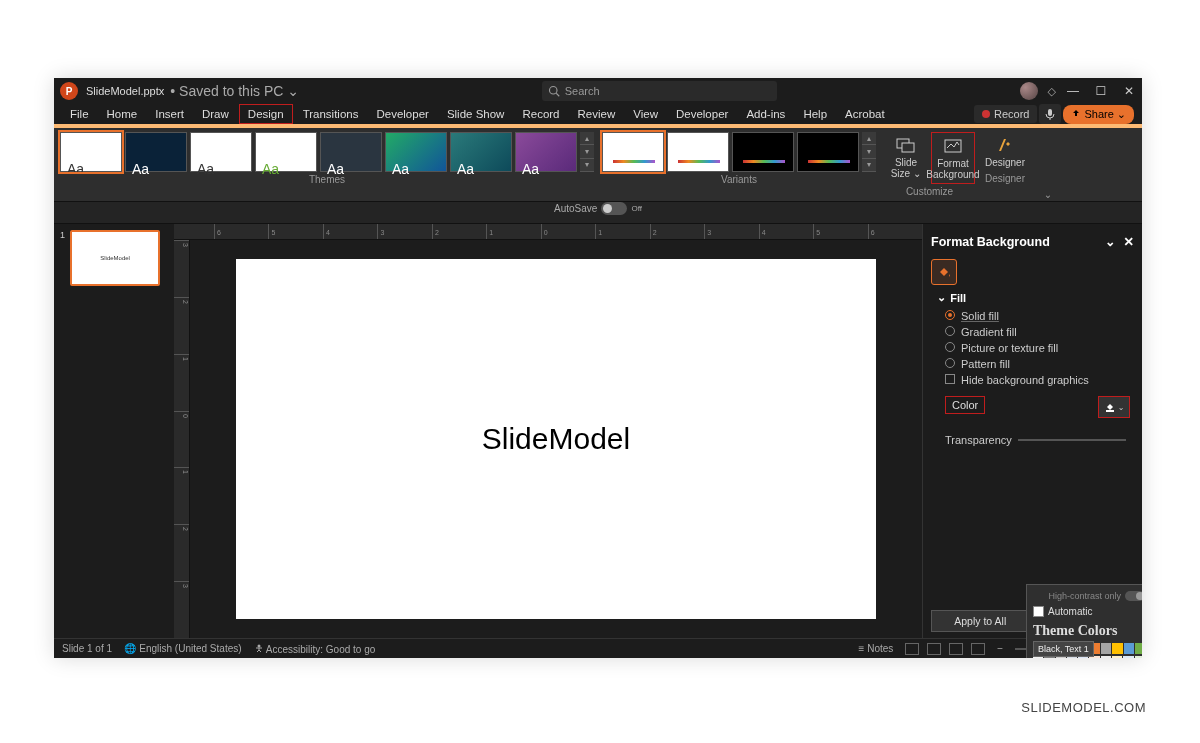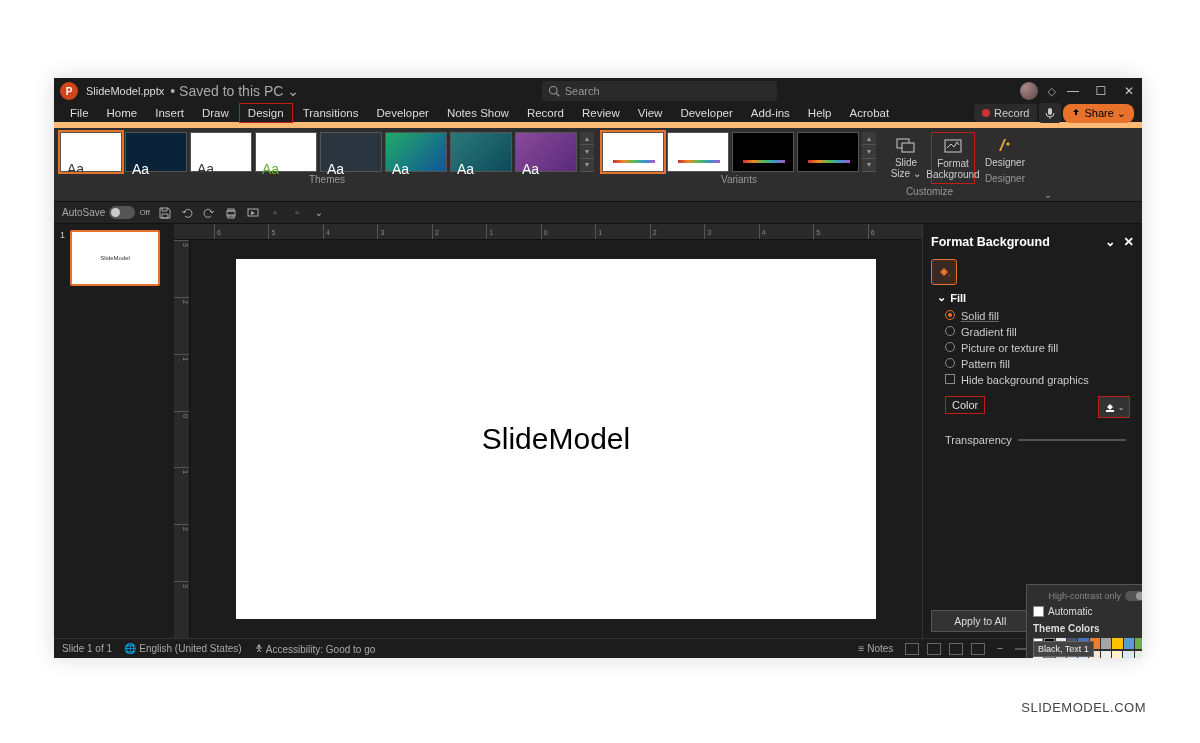--- a/index.html
+++ b/index.html
@@ -13,21 +13,21 @@
 .title-text { font-size: 11px; color: #ddd; }
 .title-save { font-size: 14px; color: #aaa; margin-left: -2px; }
 .title-center { flex: 1; display: flex; justify-content: center; }
 .search-box { width: 235px; height: 20px; background: #2a2a2a; border-radius: 3px; display: flex; align-items: center; padding: 0 6px; gap: 5px; color: #999; }
 .title-right { display: flex; align-items: center; gap: 10px; }
 .avatar { width: 18px; height: 18px; border-radius: 50%; background: radial-gradient(circle at 30% 30%, #a88, #544); }
 .win-btns { display: flex; gap: 14px; font-size: 12px; color: #ccc; }
 .win-btn { width: 14px; text-align: center; cursor: pointer; }
 
 
-.menu-row { height: 24px; display: flex; align-items: center; padding: 0 8px; gap: 2px; border-bottom: 6px solid #fdba74; }
+.menu-row { height: 24px; display: flex; align-items: center; padding: 0 8px; gap: 2px; border-bottom: 4px solid #fdba74; }
 .menu-item { padding: 3px 8px; font-size: 11.5px; color: #ddd; cursor: pointer; }
 .menu-item.active { border: 1px solid #c01d1d; }
 .menu-spacer { flex: 1; }
 .record-btn { background: #2a2a2a; padding: 3px 8px; border-radius: 3px; font-size: 11px; display: flex; align-items: center; gap: 4px; }
 .record-dot { width: 8px; height: 8px; border-radius: 50%; background: #c33; }
 .mic-btn { width: 22px; height: 20px; background: #2a2a2a; border-radius: 3px; display:flex; align-items:center; justify-content:center; }
 .share-btn { background: #e8712c; color: #000; padding: 3px 8px; border-radius: 8px; font-size: 11px; display:flex; align-items:center; gap:3px;}
 
 
 .ribbon { height: 74px; background: #2e2e2e; display: flex; padding: 4px 6px 0 6px; gap: 8px; border-bottom: 1px solid #111; }
@@ -52,21 +52,21 @@
 .variant-thumb.black { background: #000; }
 .variant-bar { position:absolute; bottom:8px; left:10px; width:42px; height:3px; background: linear-gradient(to right,#c33,#e82,#5b5,#39c,#a5c); }
 .variant-thumb.selected { outline: 2px solid #e8712c; }
 
 .ribbon-btn { display: flex; flex-direction: column; align-items: center; width: 44px; padding: 3px 2px; cursor:pointer; font-size:10px; }
 .ribbon-btn-icon { width: 20px; height: 20px; margin-bottom: 2px; display:flex; align-items:center; justify-content:center; }
 .ribbon-btn.highlighted { border: 1px solid #c01d1d; }
 .ribbon-collapse { align-self: flex-end; width: 18px; height: 14px; display:flex; align-items:center; justify-content:center; color:#999; font-size:10px; margin-left: 4px;}
 
 
-.qat-row { height: 22px; background: #242424; display: flex; align-items: center; padding: 0 8px; gap: 8px; border-bottom: 1px solid #111; font-size: 10px; color: #aaa; }
+.qat-row { height: 22px; background: #242424; display: flex; align-items: center; padding: 0 8px; gap: 8px; border-bottom: 1px solid #111; font-size: 10px; color: #aaa; flex-direction: column; }
 .autosave-toggle { display: flex; align-items: center; gap: 4px; }
 .toggle { width: 26px; height: 13px; border-radius: 7px; background: #555; position: relative; }
 .toggle::after { content:''; position:absolute; left:2px; top:2px; width:9px; height:9px; border-radius:50%; background:#ccc; }
 .qat-icons { display: flex; gap: 8px; }
 .qat-icon { width: 14px; height: 14px; color: #aaa; display:flex; align-items:center; justify-content:center; }
 
 
 .workarea { flex: 1; display: flex; min-height: 0; }
 .slidepanel { width: 120px; background: #1c1c1c; padding: 6px; }
 .slide-num { font-size: 9px; color: #ccc; display:inline-block; vertical-align:top; margin-right:2px; }
@@ -100,21 +100,21 @@
 .color-label { border: 1px solid #c01d1d; padding: 2px 6px; color: #ddd; }
 .color-btn { width: 32px; height: 22px; border: 1px solid #c01d1d; background: #333; display:flex; align-items:center; justify-content:center; gap:2px; }
 .paint-bucket { width:12px; height:12px; }
 .transp-row { display: flex; align-items: center; gap: 6px; padding: 4px 8px; margin-top: 8px; }
 .pane-footer { margin-top: auto; display: flex; gap: 6px; padding: 4px 0 0 0; }
 .pane-btn { flex:1; background: #333; border: 1px solid #555; padding: 4px 0; text-align: center; font-size: 10.5px; color: #ddd; cursor:pointer; }
 
 
 .color-popup { position: absolute; right: -10px; top: 360px; width: 126px; background: #2f2f2f; border: 1px solid #555; padding: 4px; font-size: 10px; color: #ddd; z-index: 10; }
 .popup-row { display: flex; align-items: center; gap: 4px; padding: 3px 2px; }
-.popup-header { font-weight: 600; color: #ddd; padding: 3px 2px; font-size:10px;}
+.popup-header { font-weight: 600; color: #ddd; padding: 3px 2px; font-size:14px;font-family:Liberation Serif, serif;}
 .popup-toggle { display:flex; align-items:center; gap:4px; padding:2px; color:#888; font-size:9px; justify-content:flex-end;text-align:center;}
 .mini-toggle { width:20px; height:10px; border-radius:5px; background:#555; position:relative;}
 .mini-toggle::after{content:'';position:absolute;right:1px;top:1px;width:8px;height:8px;border-radius:50%;background:#999;}
 .swatch-row { display: flex; gap: 1px; padding: 1px 2px; }
 .swatch { width: 11px; height: 11px; }
 .popup-tooltip { position:absolute; left:6px; top:56px; background:#444; border:1px solid #666; padding:2px 4px; font-size:9px; color:#eee; }
 
 
 .statusbar { height: 20px; background: #1c1c1c; border-top: 1px solid #333; display: flex; align-items: center; padding: 0 8px; gap: 12px; font-size: 10px; color: #aaa; }
 .status-sep { flex: 1; }
@@ -156,21 +156,21 @@
   </div>
 
   <div class="menu-row" id="menu-row">
     <div class="menu-item">File</div>
         <div class="menu-item">Home</div>
         <div class="menu-item">Insert</div>
         <div class="menu-item">Draw</div>
         <div class="menu-item active">Design</div>
         <div class="menu-item">Transitions</div>
         <div class="menu-item">Developer</div>
-        <div class="menu-item">Notes Show</div>
+        <div class="menu-item">Slide Show</div>
         <div class="menu-item">Record</div>
         <div class="menu-item">Review</div>
         <div class="menu-item">View</div>
         <div class="menu-item">Developer</div>
         <div class="menu-item">Add-ins</div>
         <div class="menu-item">Help</div>
         <div class="menu-item">Acrobat</div>
         <div class="menu-spacer"></div>
     <div class="record-btn">
           <span class="record-dot"></span>

